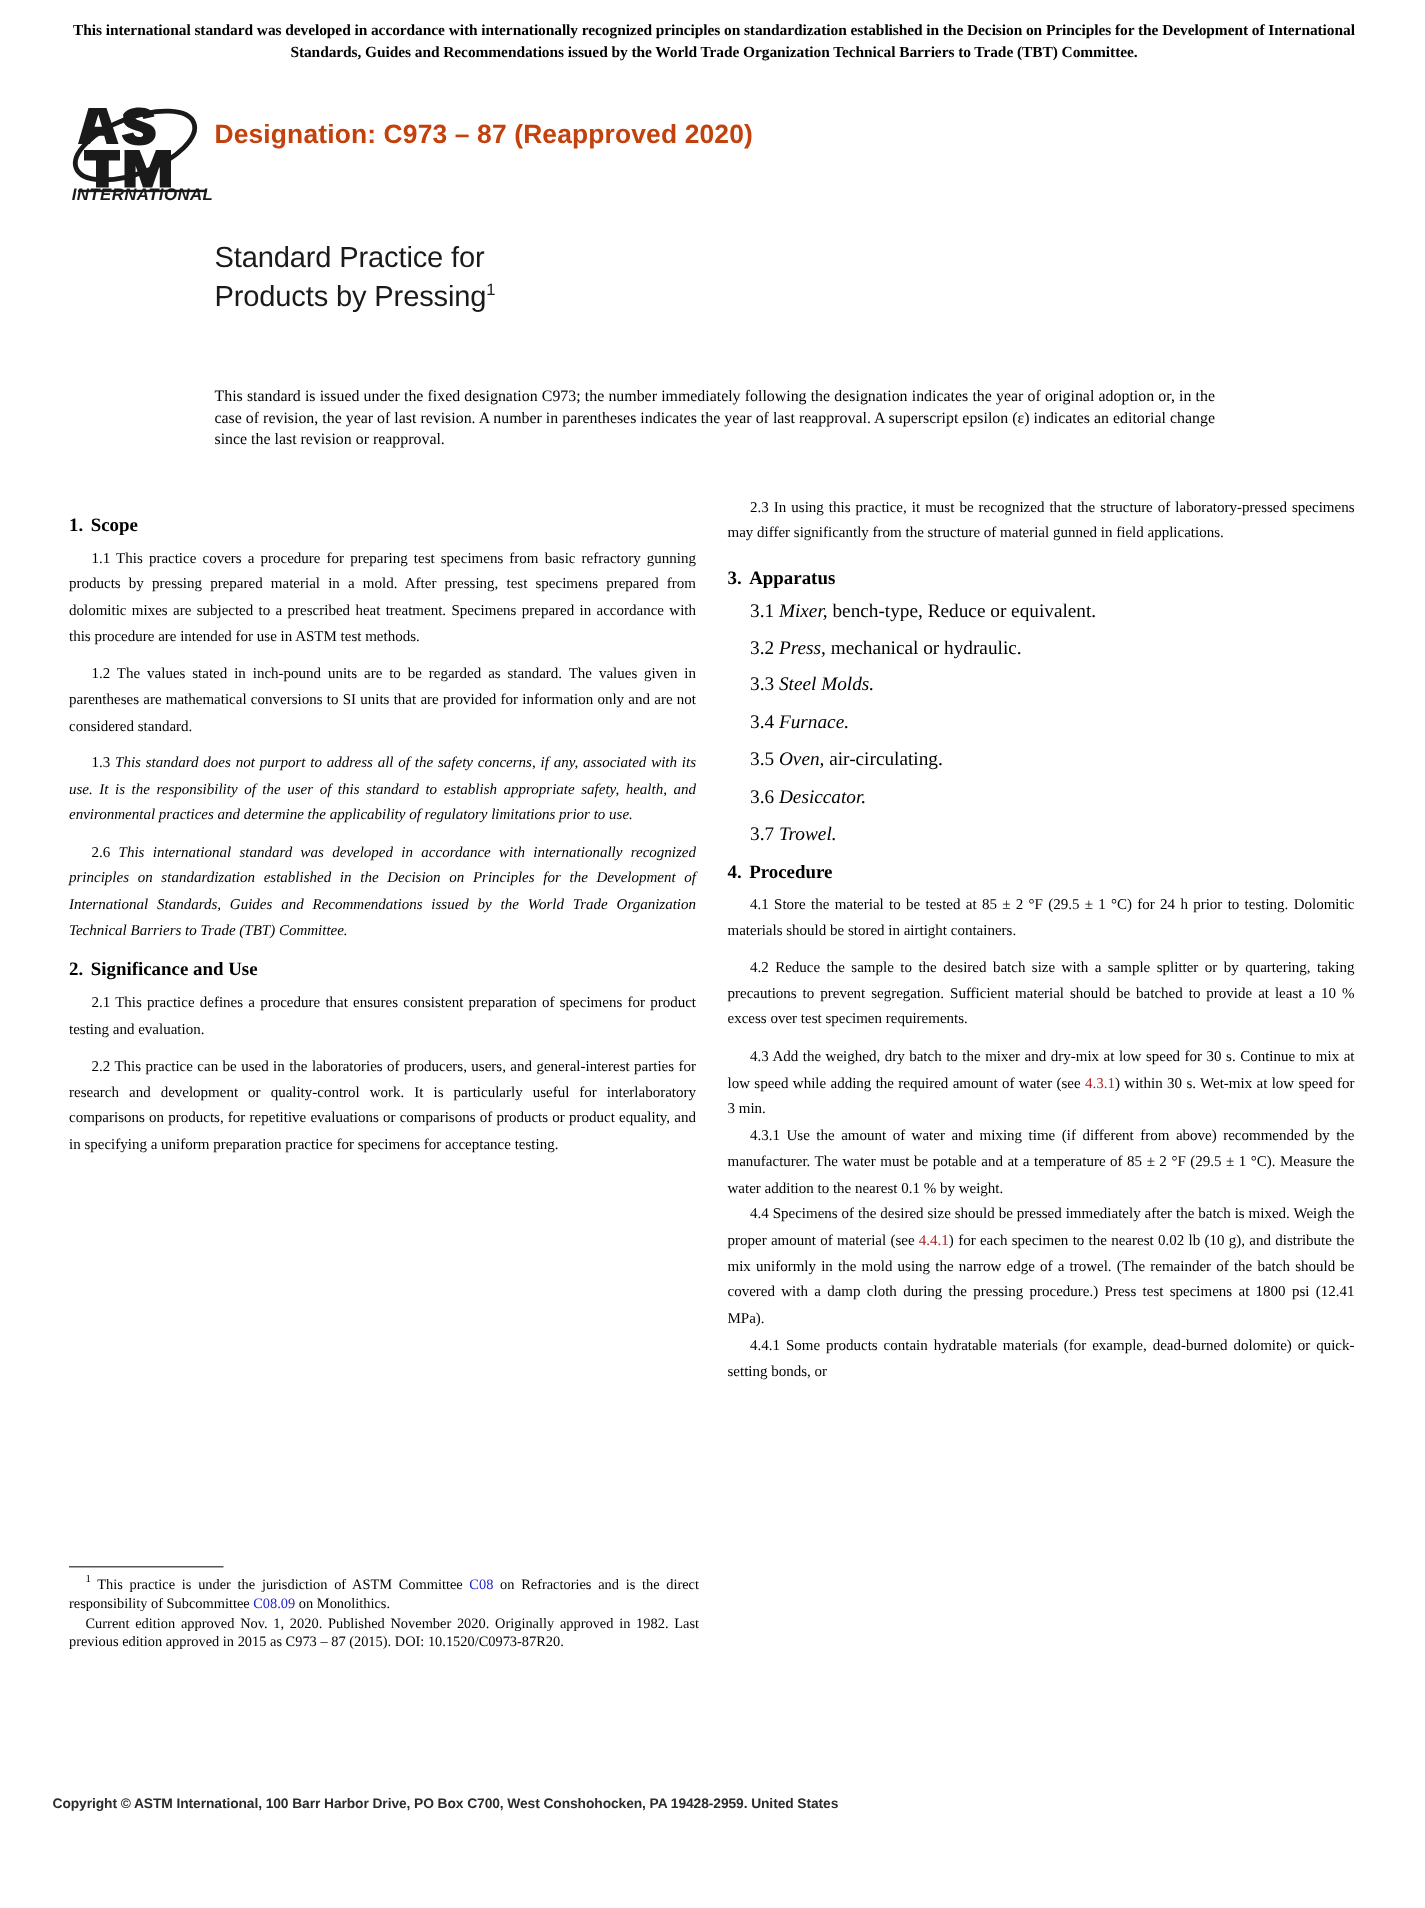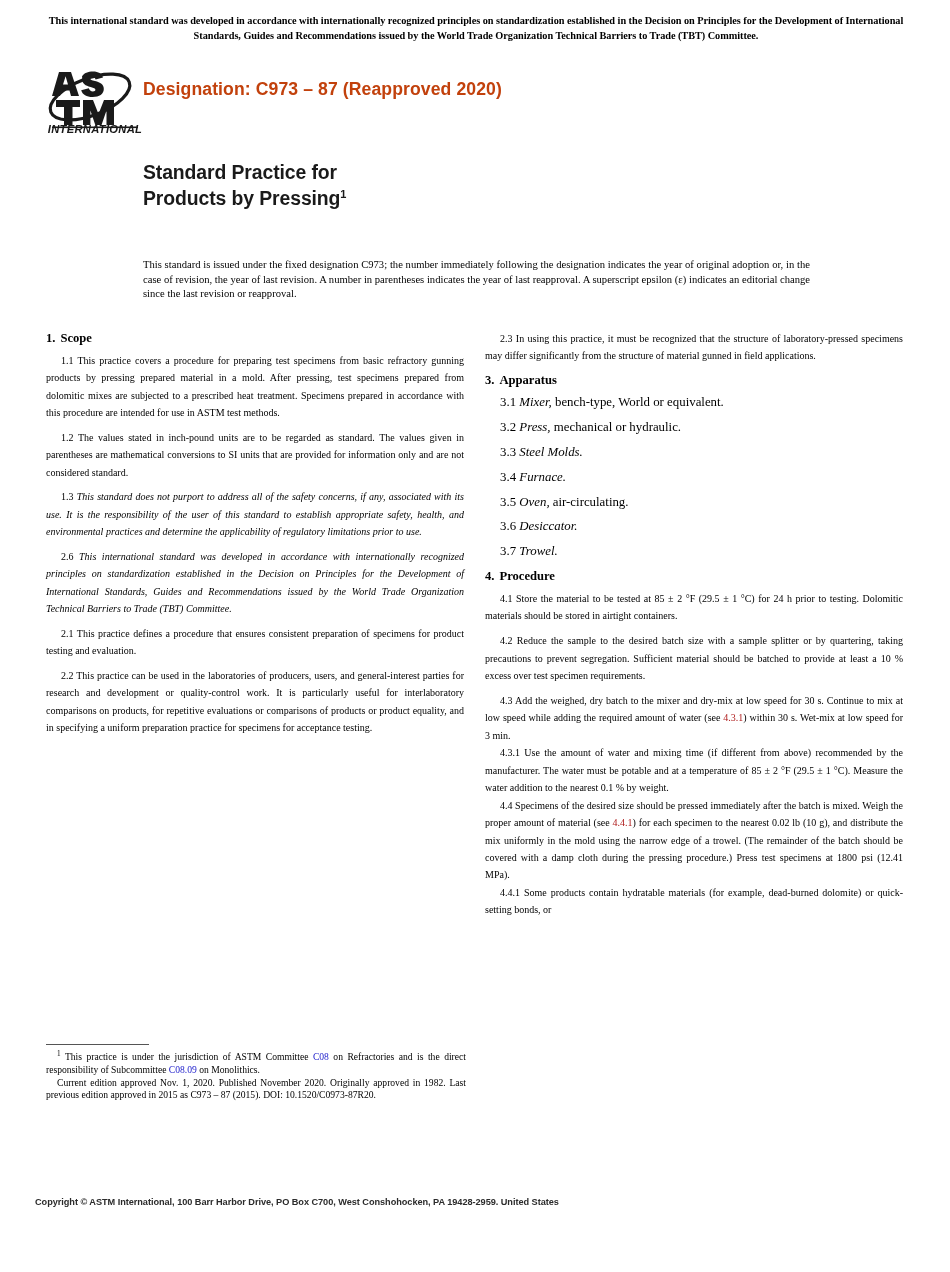--- a/index.html
+++ b/index.html
@@ -66,21 +66,21 @@
 
   
   .title-block {
     position: absolute;
     left: 143px;
     top: 160px;
     width: 700px;
   }
   .title-line {
     font-family: "Liberation Sans", "DejaVu Sans", sans-serif;
-    font-weight: bold;
+    font-weight: normal;
     font-size: 19.4px;
     line-height: 25.8px;
     letter-spacing: -0.1px;
     color: #1a1a1a;
   }
   .title-line sup {
     font-size: 11px;
     vertical-align: super;
     line-height: 0;
   }
@@ -103,21 +103,21 @@
     top: 330px;
     width: 418px;
   }
   .col-left  { left: 46px; }
   .col-right { left: 485px; }
 
   .sec-head {
     font-weight: bold;
     font-size: 12.6px;
     line-height: 17px;
-    margin: 0 0 5px 0;
+    margin: 12px 0 5px 0;
     text-indent: 0;
   }
   .sec-head .num { margin-right: 5px; }
 
   p.para {
     margin: 0 0 7.5px 0;
     font-size: 10px;
     line-height: 17.35px;
     text-align: justify;
     text-justify: inter-word;
@@ -221,36 +221,39 @@
       <span class="num">1.</span><span>Scope</span>
     </div>
 
     <p class="para">1.1 This practice covers a procedure for preparing test specimens from basic refractory gunning products by pressing prepared material in a mold. After pressing, test specimens prepared from dolomitic mixes are subjected to a prescribed heat treatment. Specimens prepared in accordance with this procedure are intended for use in ASTM test methods.</p>
     <p class="para">1.2 The values stated in inch-pound units are to be regarded as standard. The values given in parentheses are mathematical conversions to SI units that are provided for information only and are not considered standard.</p>
 
     <p class="para"><span>1.3 </span><span class="italic" style="font-style:italic">This standard does not purport to address all of the safety concerns, if any, associated with its use. It is the responsibility of the user of this standard to establish appropriate safety, health, and environmental practices and determine the applicability of regulatory limitations prior to use.</span></p>
 
     <p class="para"><span>2.6 </span><span style="font-style:italic">This international standard was developed in accordance with internationally recognized principles on standardization established in the Decision on Principles for the Development of International Standards, Guides and Recommendations issued by the World Trade Organization Technical Barriers to Trade (TBT) Committee.</span></p>
 
+    <div class="sec-head" style="margin-top:9px;">
+      <span class="num">2.</span><span>Significance and Use</span>
+    </div>
 
     <p class="para">2.1 This practice defines a procedure that ensures consistent preparation of specimens for product testing and evaluation.</p>
     <p class="para">2.2 This practice can be used in the laboratories of producers, users, and general-interest parties for research and development or quality-control work. It is particularly useful for interlaboratory comparisons on products, for repetitive evaluations or comparisons of products or product equality, and in specifying a uniform preparation practice for specimens for acceptance testing.</p>
   </div>
 
   <div class="col col-right">
 
     <p class="para">2.3 In using this practice, it must be recognized that the structure of laboratory-pressed specimens may differ significantly from the structure of material gunned in field applications.</p>
 
     <div class="sec-head">
       <span class="num">3.</span><span>Apparatus</span>
     </div>
 
     <div class="apparatus-item">
       <span>3.1</span>
-      <span class="term">Mixer,</span><span> bench-type, World or equivalent.</span>
+      <span class="term">Mixer,</span><span> bench-type, Reduce or equivalent.</span>
     </div>
     <div class="apparatus-item">
       <span>3.2</span>
       <span class="term">Press,</span><span> mechanical or hydraulic.</span>
     </div>
     <div class="apparatus-item">
       <span>3.3</span>
       <span class="term">Steel Molds.</span><span></span>
     </div>
     <div class="apparatus-item">

